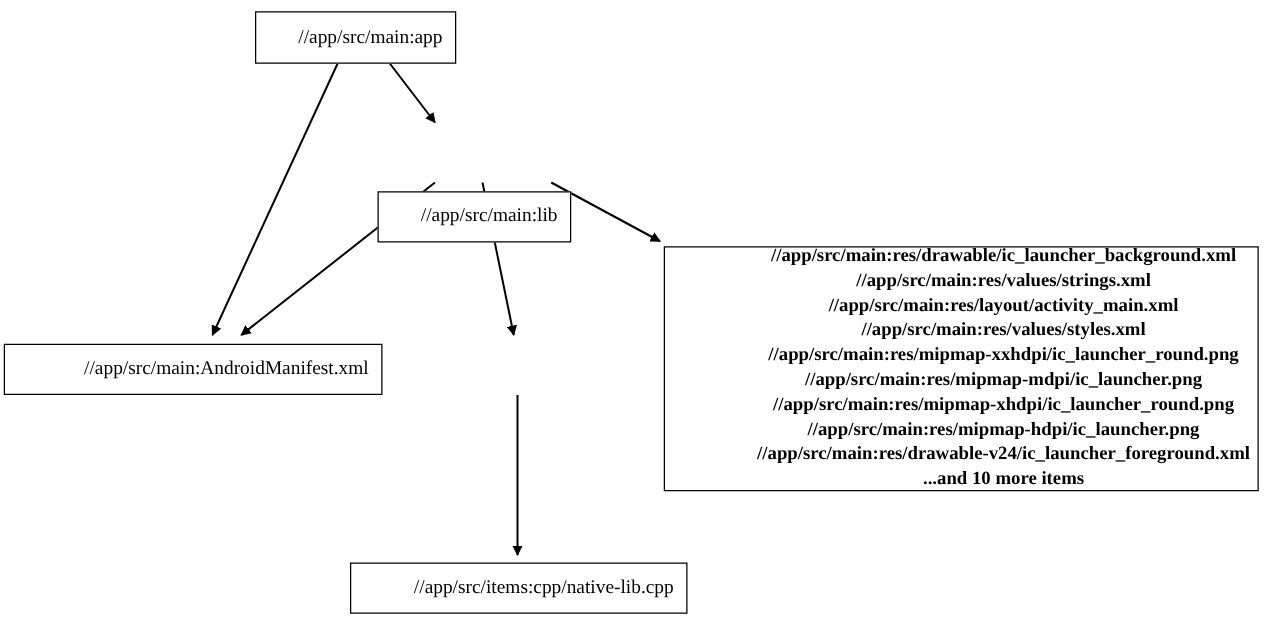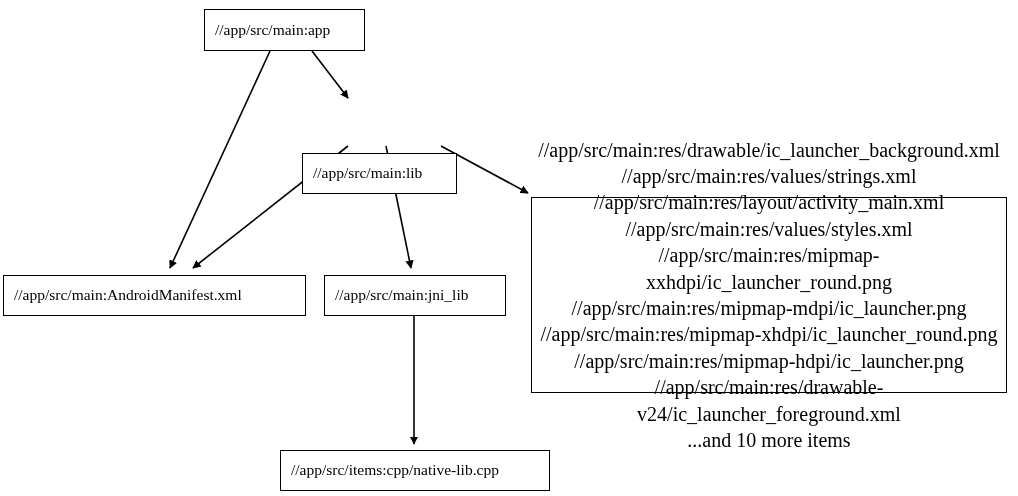--- a/index.html
+++ b/index.html
@@ -23,36 +23,37 @@
     height: 496px;
     pointer-events: none;
   }
   .node {
     position: absolute;
     box-sizing: border-box;
     border: 1px solid #000000;
     background: #ffffff;
     display: flex;
     align-items: center;
-    justify-content: flex-start;
+    justify-content: flex-end;
     text-align: center;
     color: #000000;
     font-size: 15.5px;
     line-height: 1.05;
     white-space: nowrap;
   }
   .node-label {
     display: block;
     padding: 0 10px;
   }
   .node-multiline {
     white-space: pre-line;
     line-height: 1.32;
-    font-size: 20px;
+    font-size: 15px;
     padding: 0 6px;
+    font-weight: bold;
   }
   
   #node-app        { left: 204px; top: 9px;   width: 161px; height: 42px; }
   #node-lib        { left: 302px; top: 105px; width: 155px; height: 41px; margin-top: 48px; }
   #node-manifest   { left: 3px;   top: 275px; width: 303px; height: 41px; }
   #node-jni        { left: 324px; top: 275px; width: 182px; height: 41px; }
   #node-res        { left: 531px; top: 197px; width: 476px; height: 196px; }
   #node-cpp        { left: 280px; top: 450px; width: 270px; height: 41px; }
 </style>
 </head>
@@ -85,23 +86,20 @@
   </div>
 
   <div class="node" id="node-lib">
     <span class="node-label">//app/src/main:lib</span>
   </div>
 
   <div class="node" id="node-manifest">
     <span class="node-label">//app/src/main:AndroidManifest.xml</span>
   </div>
 
-  <div class="node" id="node-jni">
-    <span class="node-label">//app/src/main:jni_lib</span>
-  </div>
 
   <div class="node" id="node-cpp">
     <span class="node-label">//app/src/items:cpp/native-lib.cpp</span>
   </div>
 
   <div class="node" id="node-res">
     <span class="node-label node-multiline">//app/src/main:res/drawable/ic_launcher_background.xml
 //app/src/main:res/values/strings.xml
 //app/src/main:res/layout/activity_main.xml
 //app/src/main:res/values/styles.xml

